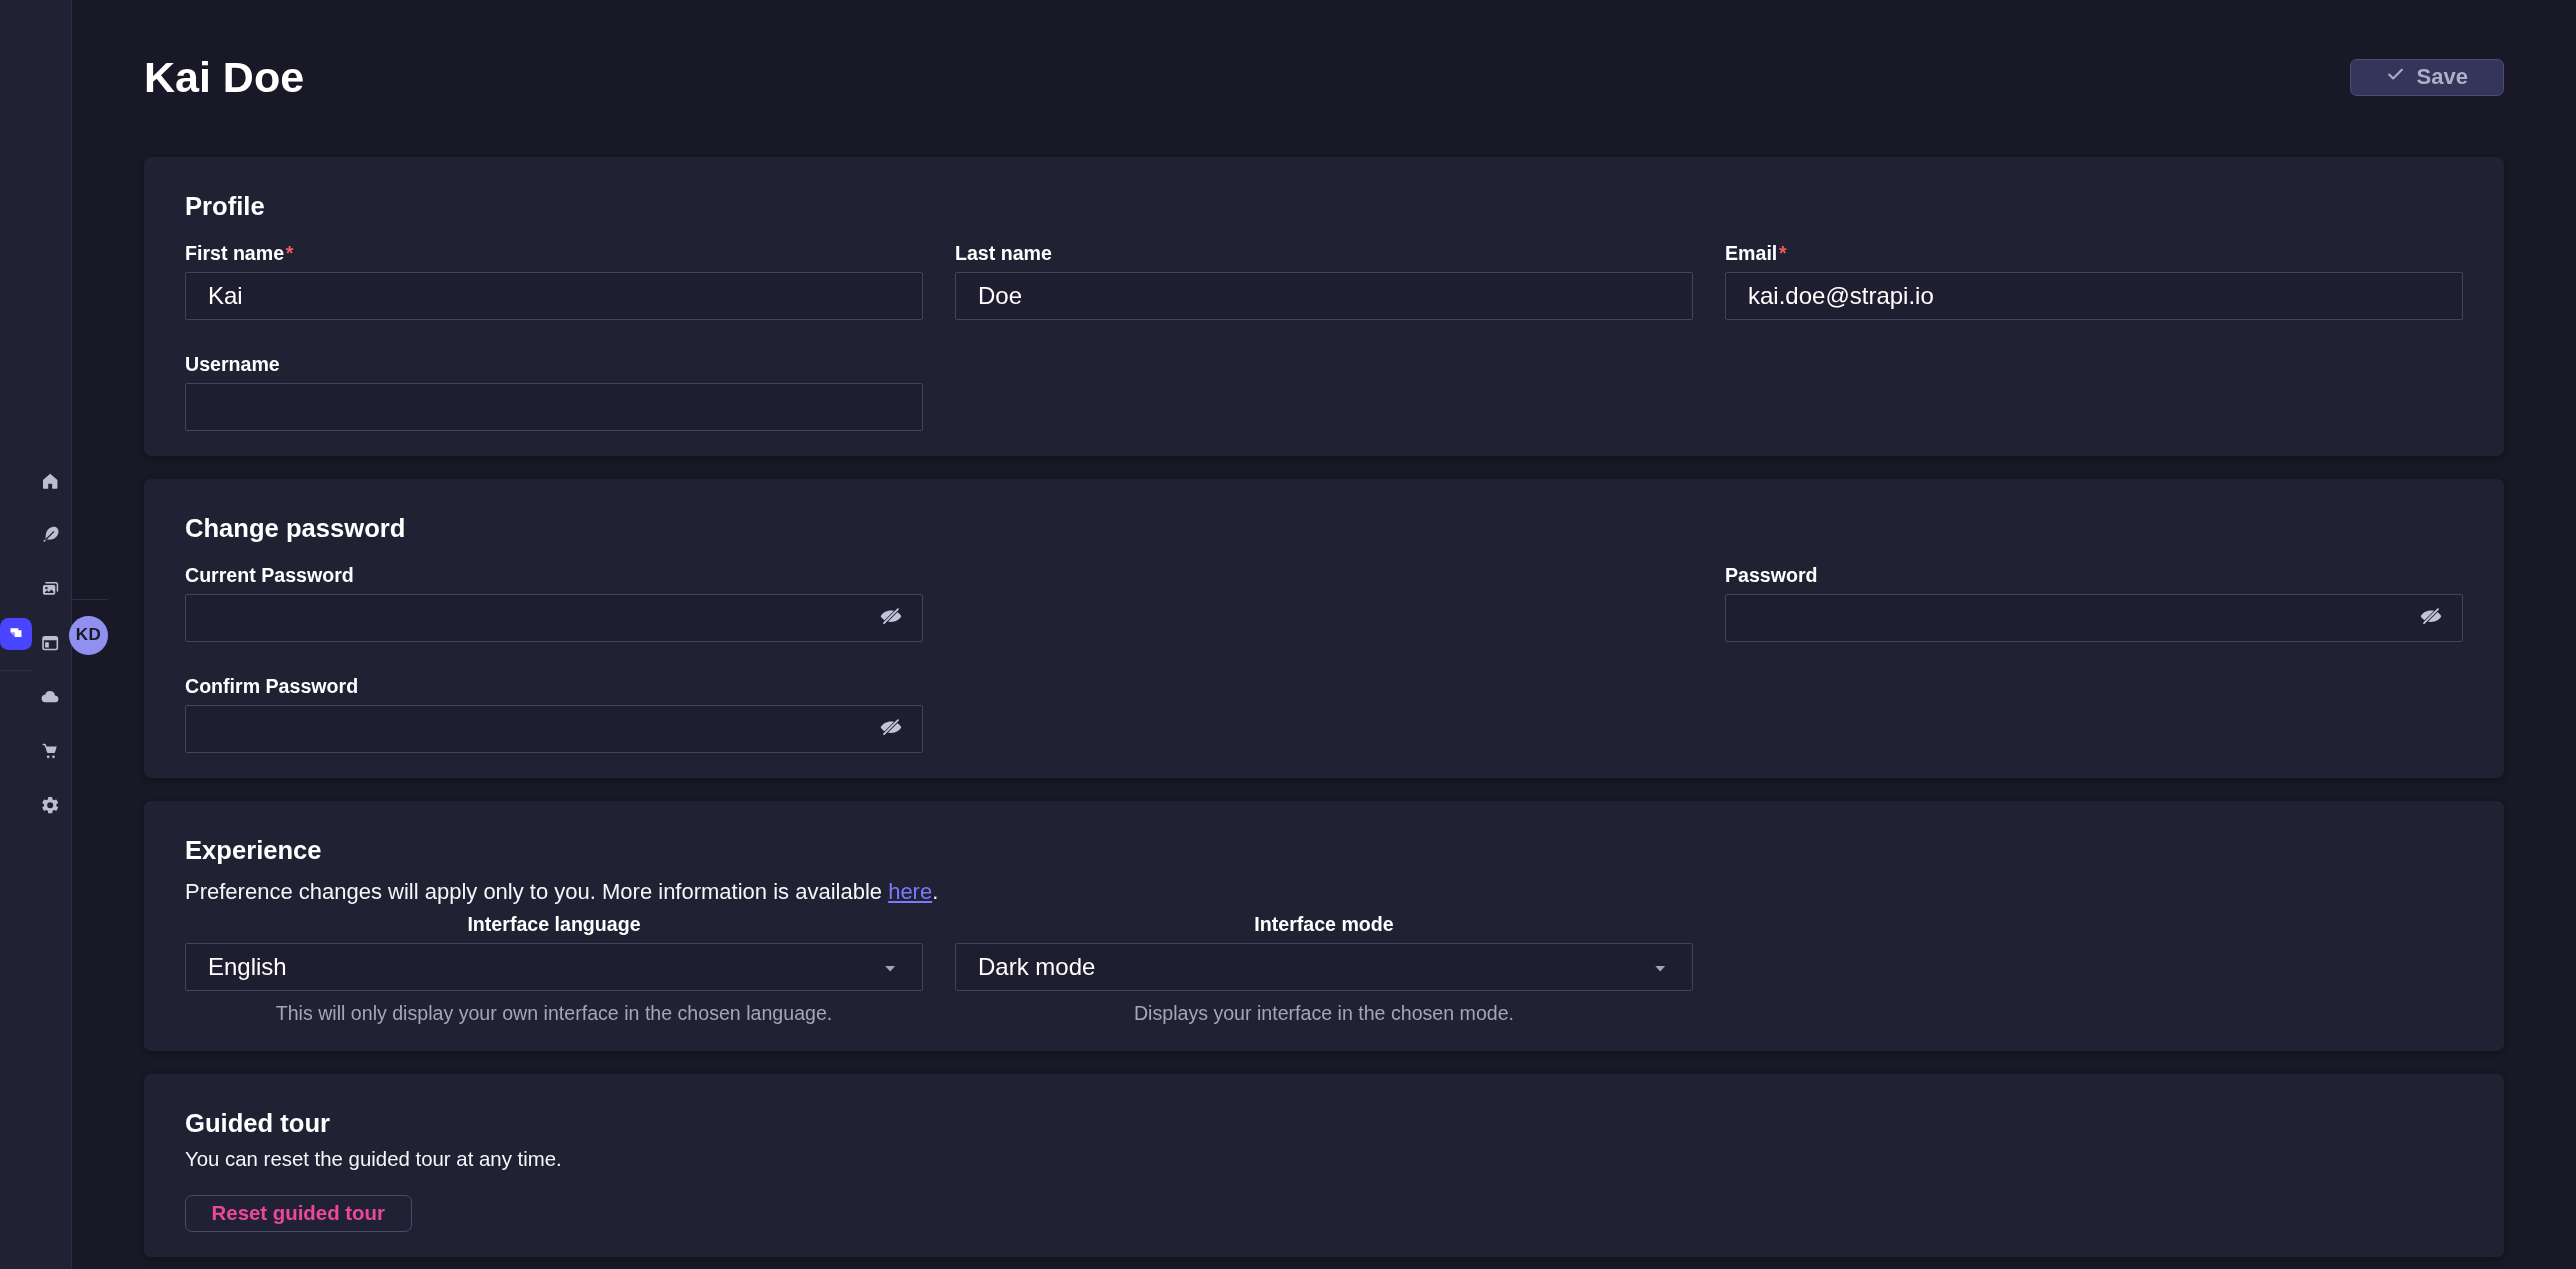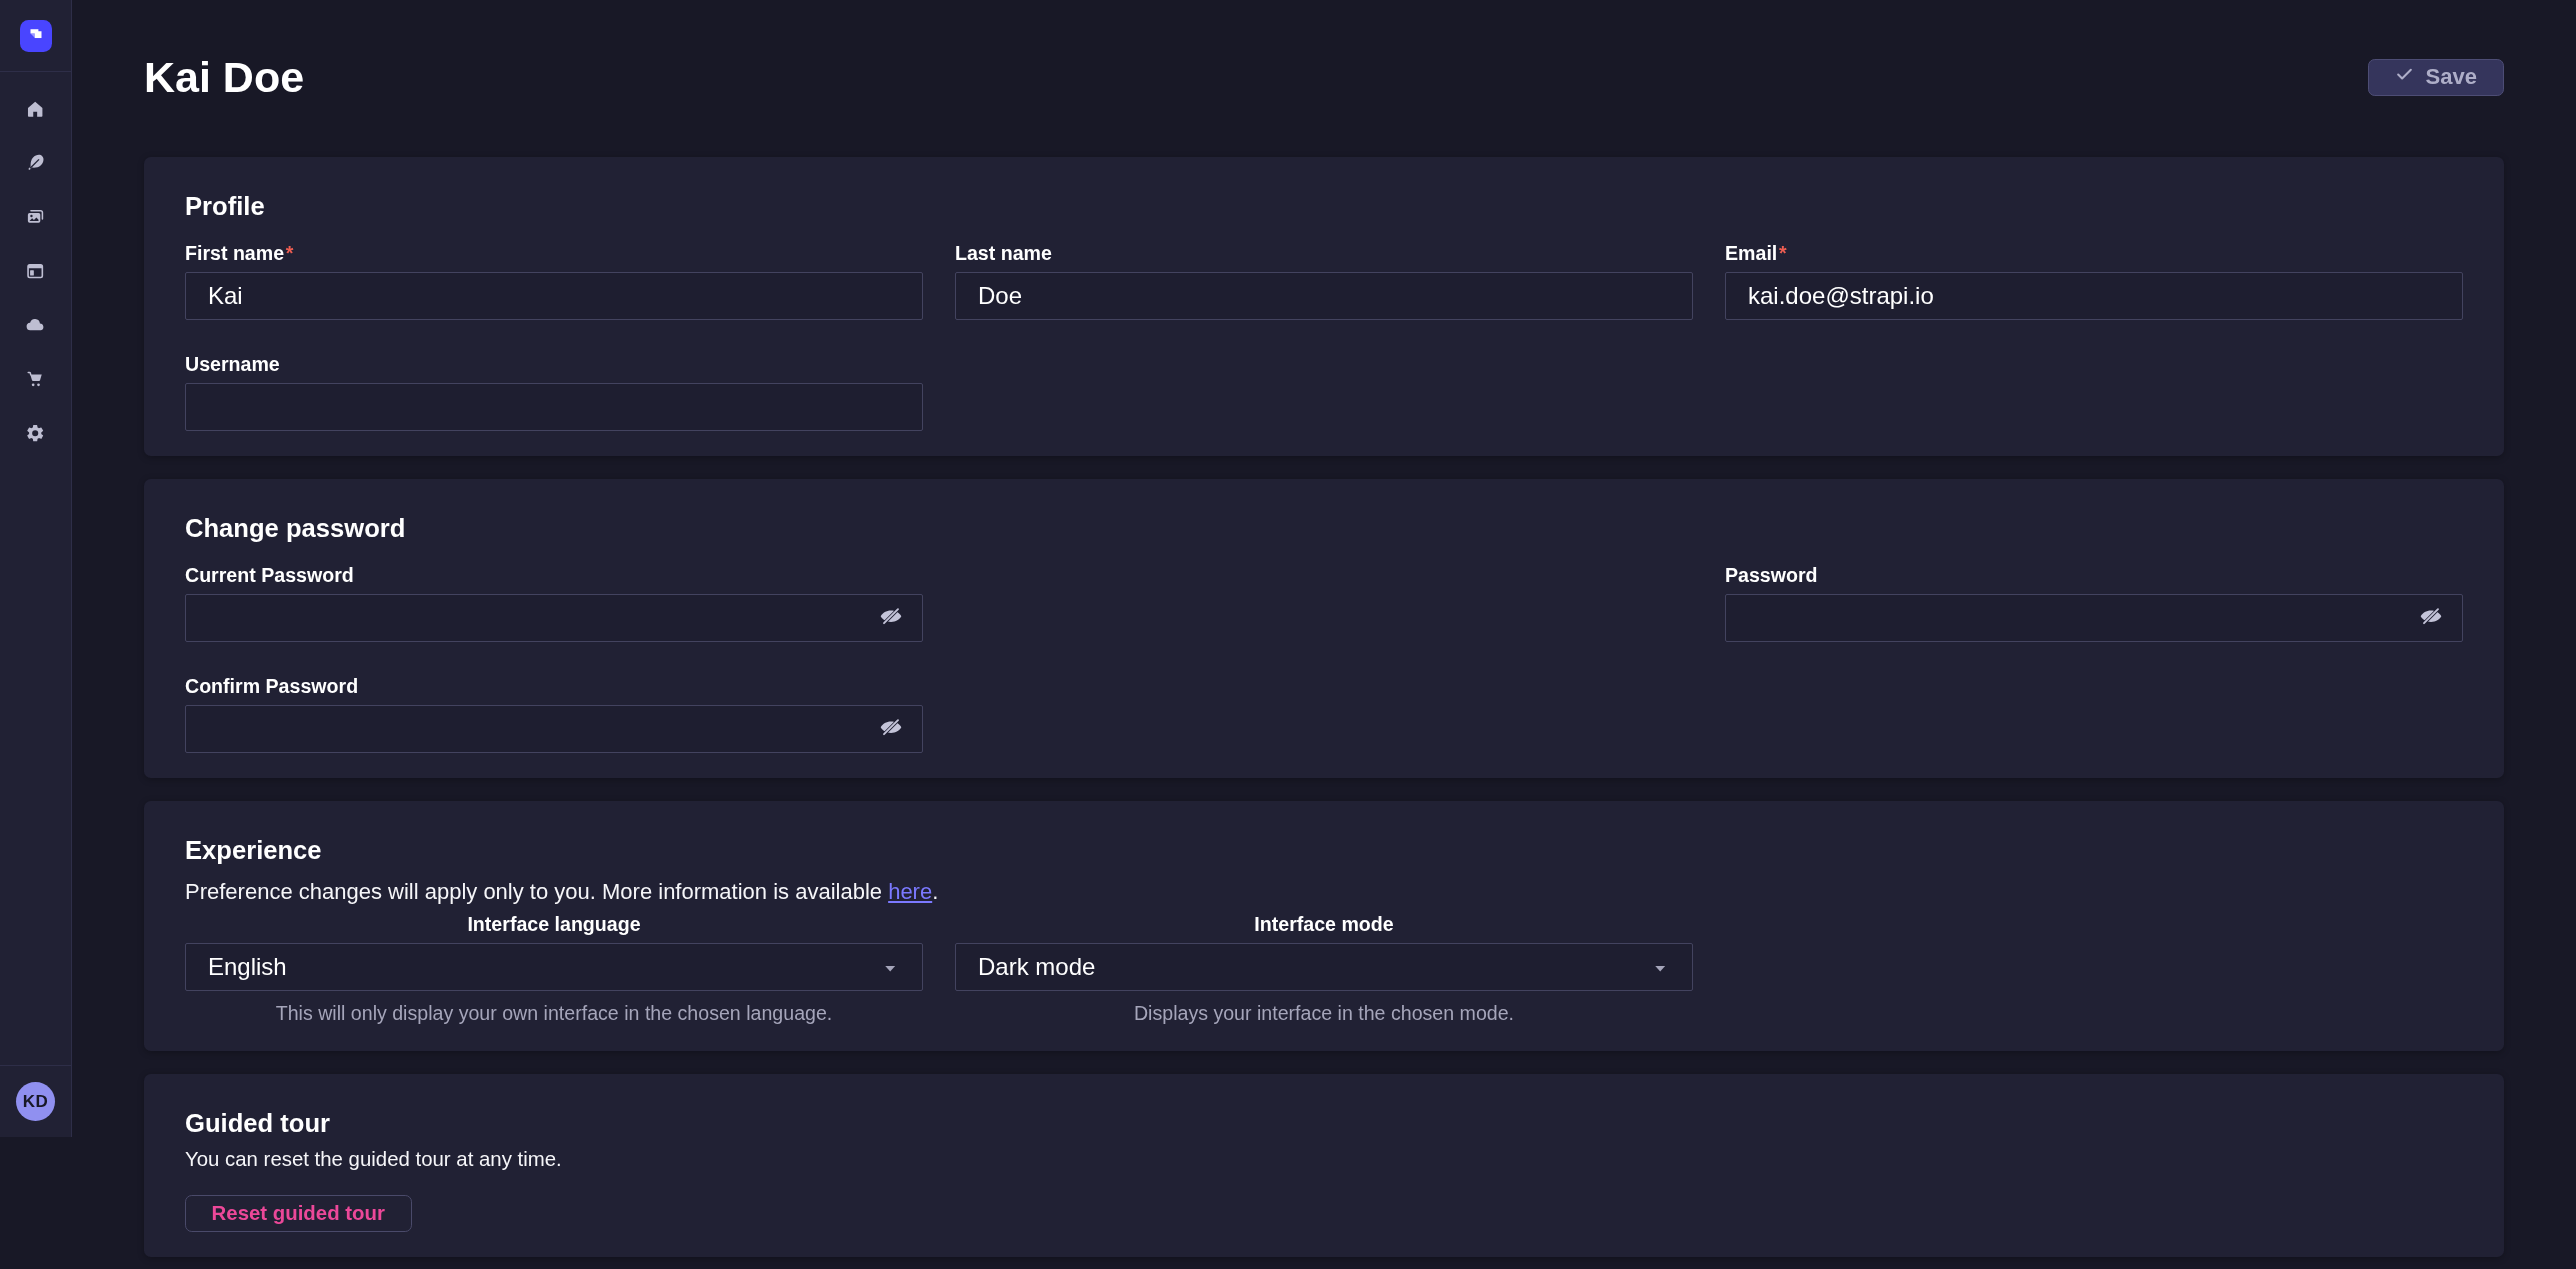--- a/index.html
+++ b/index.html
@@ -6,24 +6,24 @@
   html,body { width:2576px; height:1269px; }
   body {
     background:#181826;
     font-family:"Liberation Sans", sans-serif;
     color:#ffffff;
     overflow:hidden;
     display:flex;
   }
   
   .sidebar {
-    width:72px; height:1137px; flex:0 0 72px;
+    width:72px; height:1269px; flex:0 0 72px;
     background:#212134;
     border-right:0.9px solid #2e2e48;
-    display:flex; flex-direction:column; align-items:center;
+    display:flex; flex-direction:row; align-items:center;
   }
   .sidebar-logo-block {
     width:100%; height:72px;
     display:flex; align-items:center; justify-content:center;
     border-bottom:0.9px solid #2e2e48;
   }
   .logo {
     width:32px; height:32px; border-radius:8.5px;
     background:#4945ff;
     display:flex; align-items:center; justify-content:center;
@@ -54,21 +54,21 @@
     cursor:pointer; letter-spacing:0.4px;
   }
   
   .main { flex:1; padding:0 72px; }
   .page-header {
     margin-top:53px;
     display:flex; align-items:center; justify-content:space-between;
   }
   .page-title { font-size:43px; font-weight:700; line-height:48px; color:#ffffff; }
   .save-btn {
-    height:37px; padding:0 26px;
+    height:37px; padding:0 35px;
     background:#35355c; border:0.9px solid #4d4d75; border-radius:6.8px;
     color:#aeaec8; font-size:22px; font-weight:600;
     display:flex; align-items:center; gap:12px; cursor:pointer;
     font-family:"Liberation Sans", sans-serif;
   }
   .save-btn svg { width:19px; height:19px; }
   
   .card {
     background:#212134; border-radius:6.8px;
     box-shadow:0 1.7px 6.8px rgba(0,0,0,.25);

